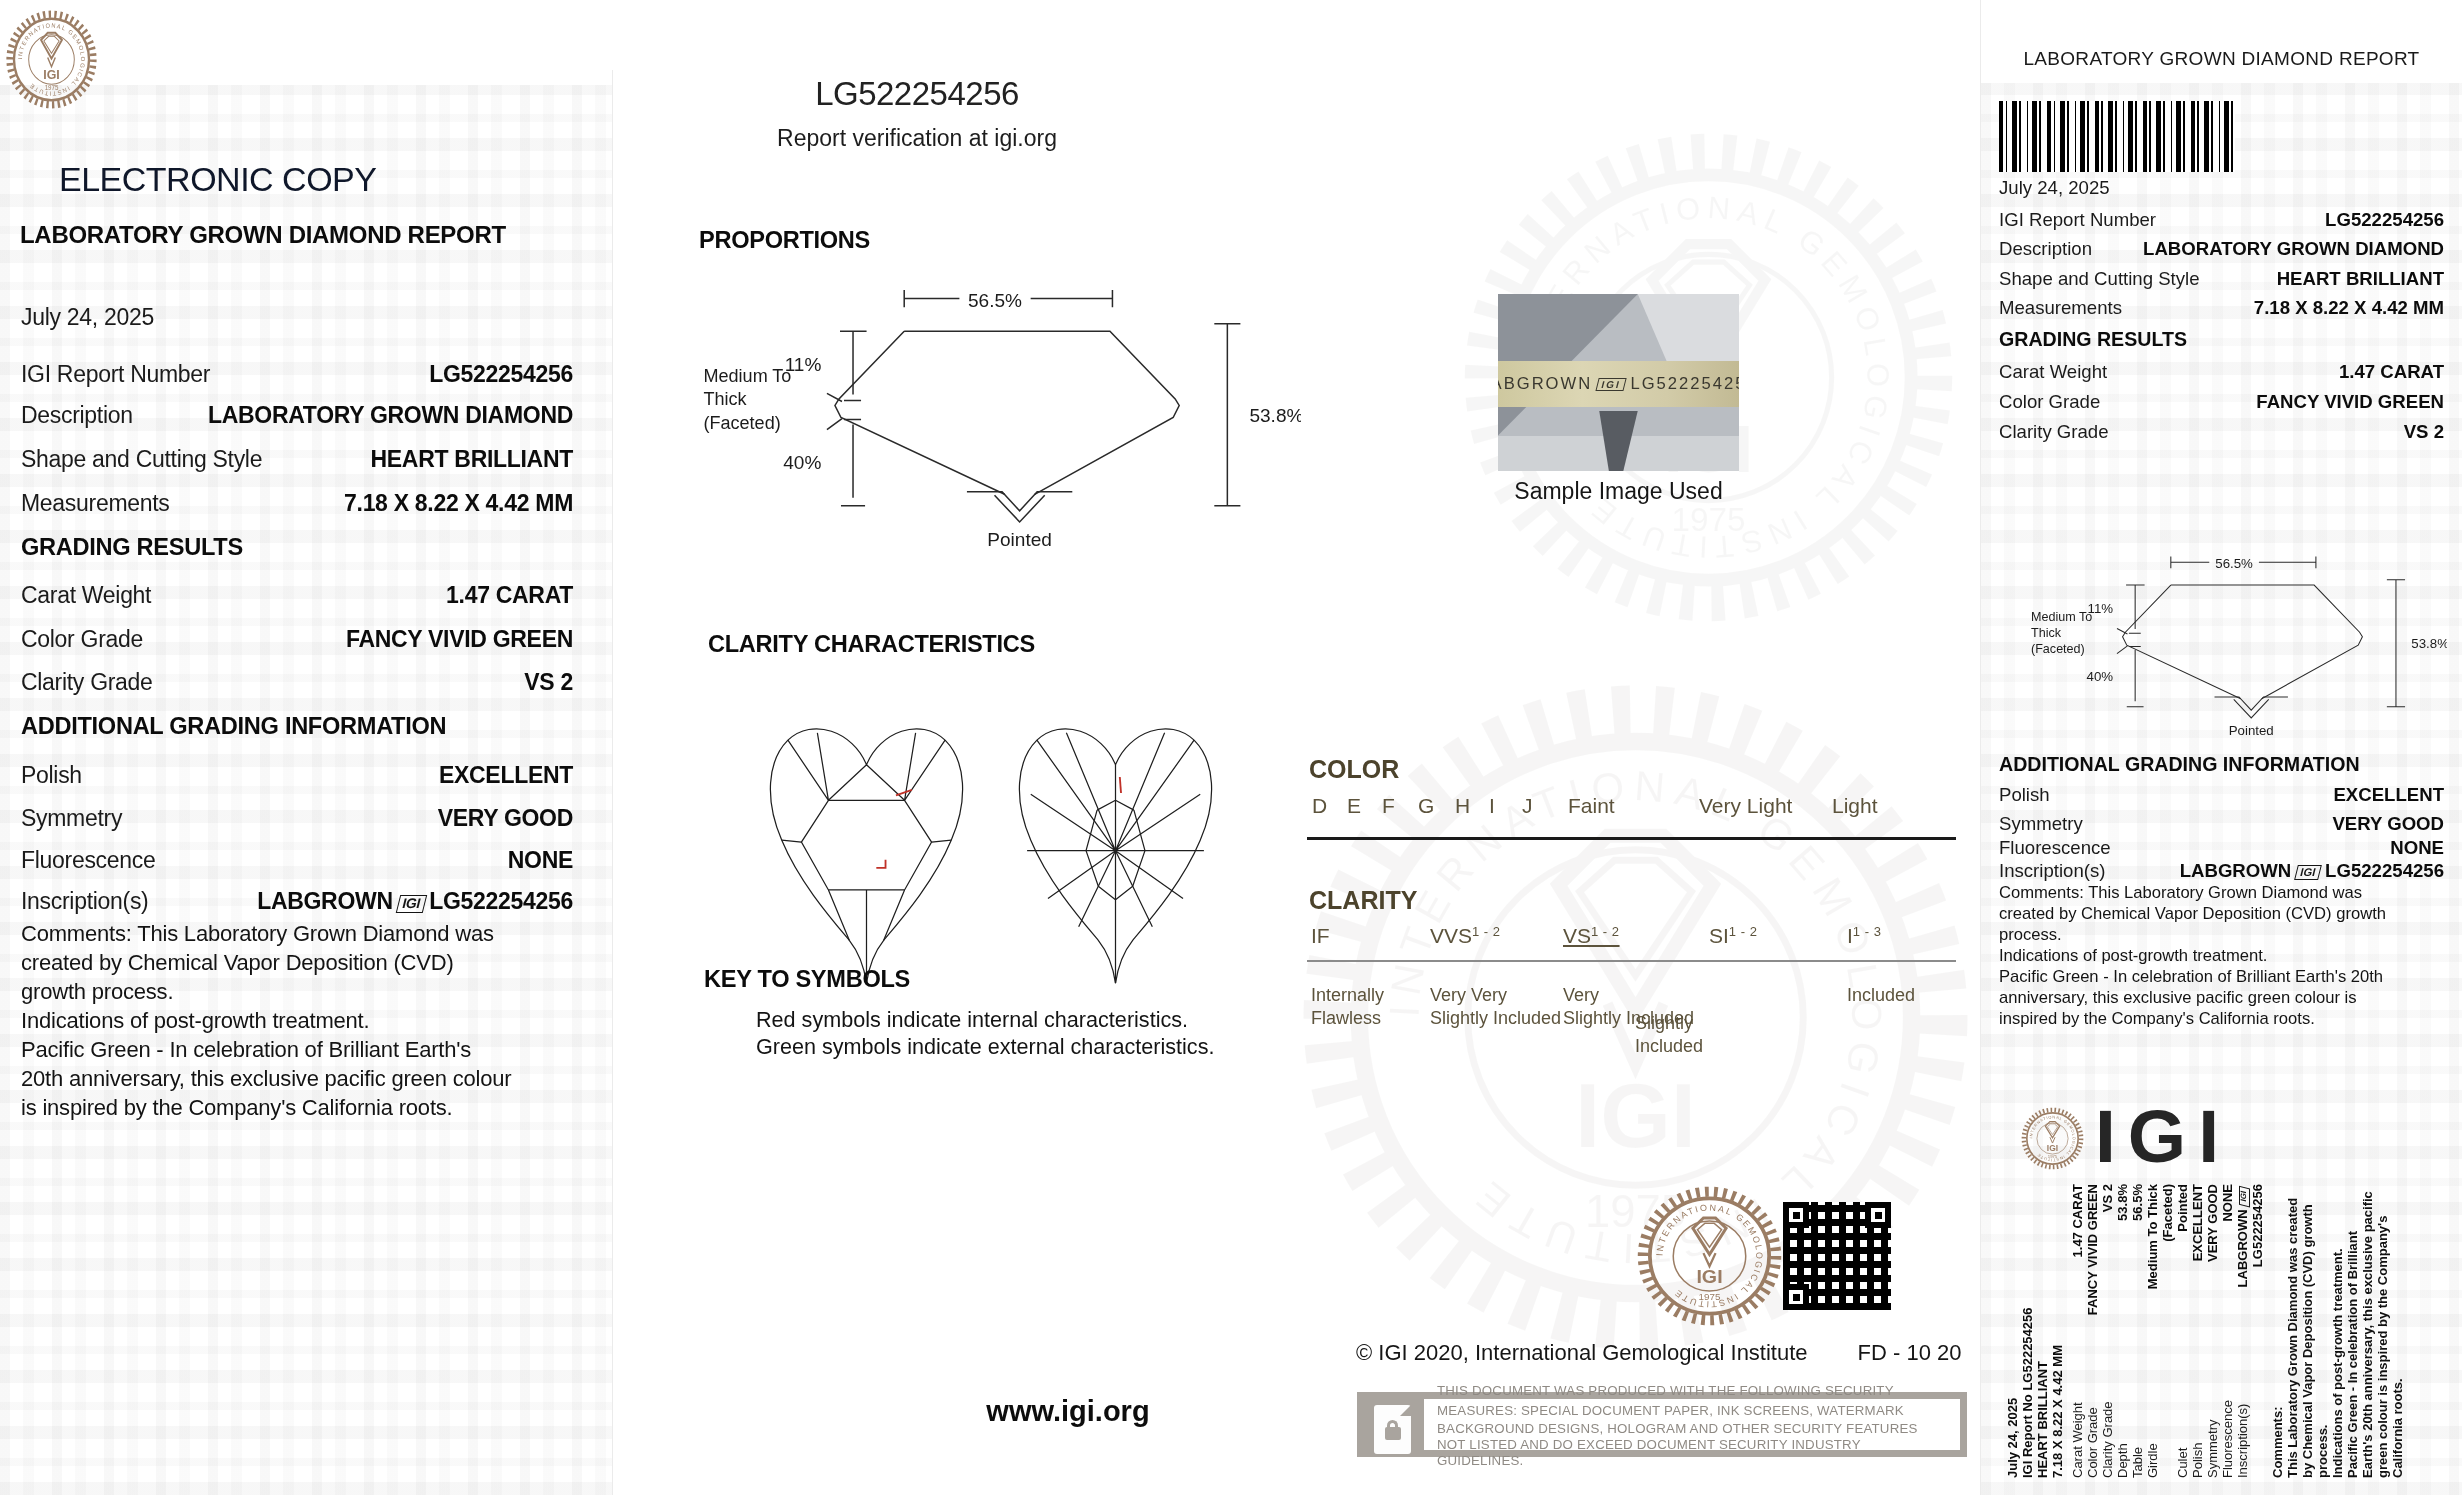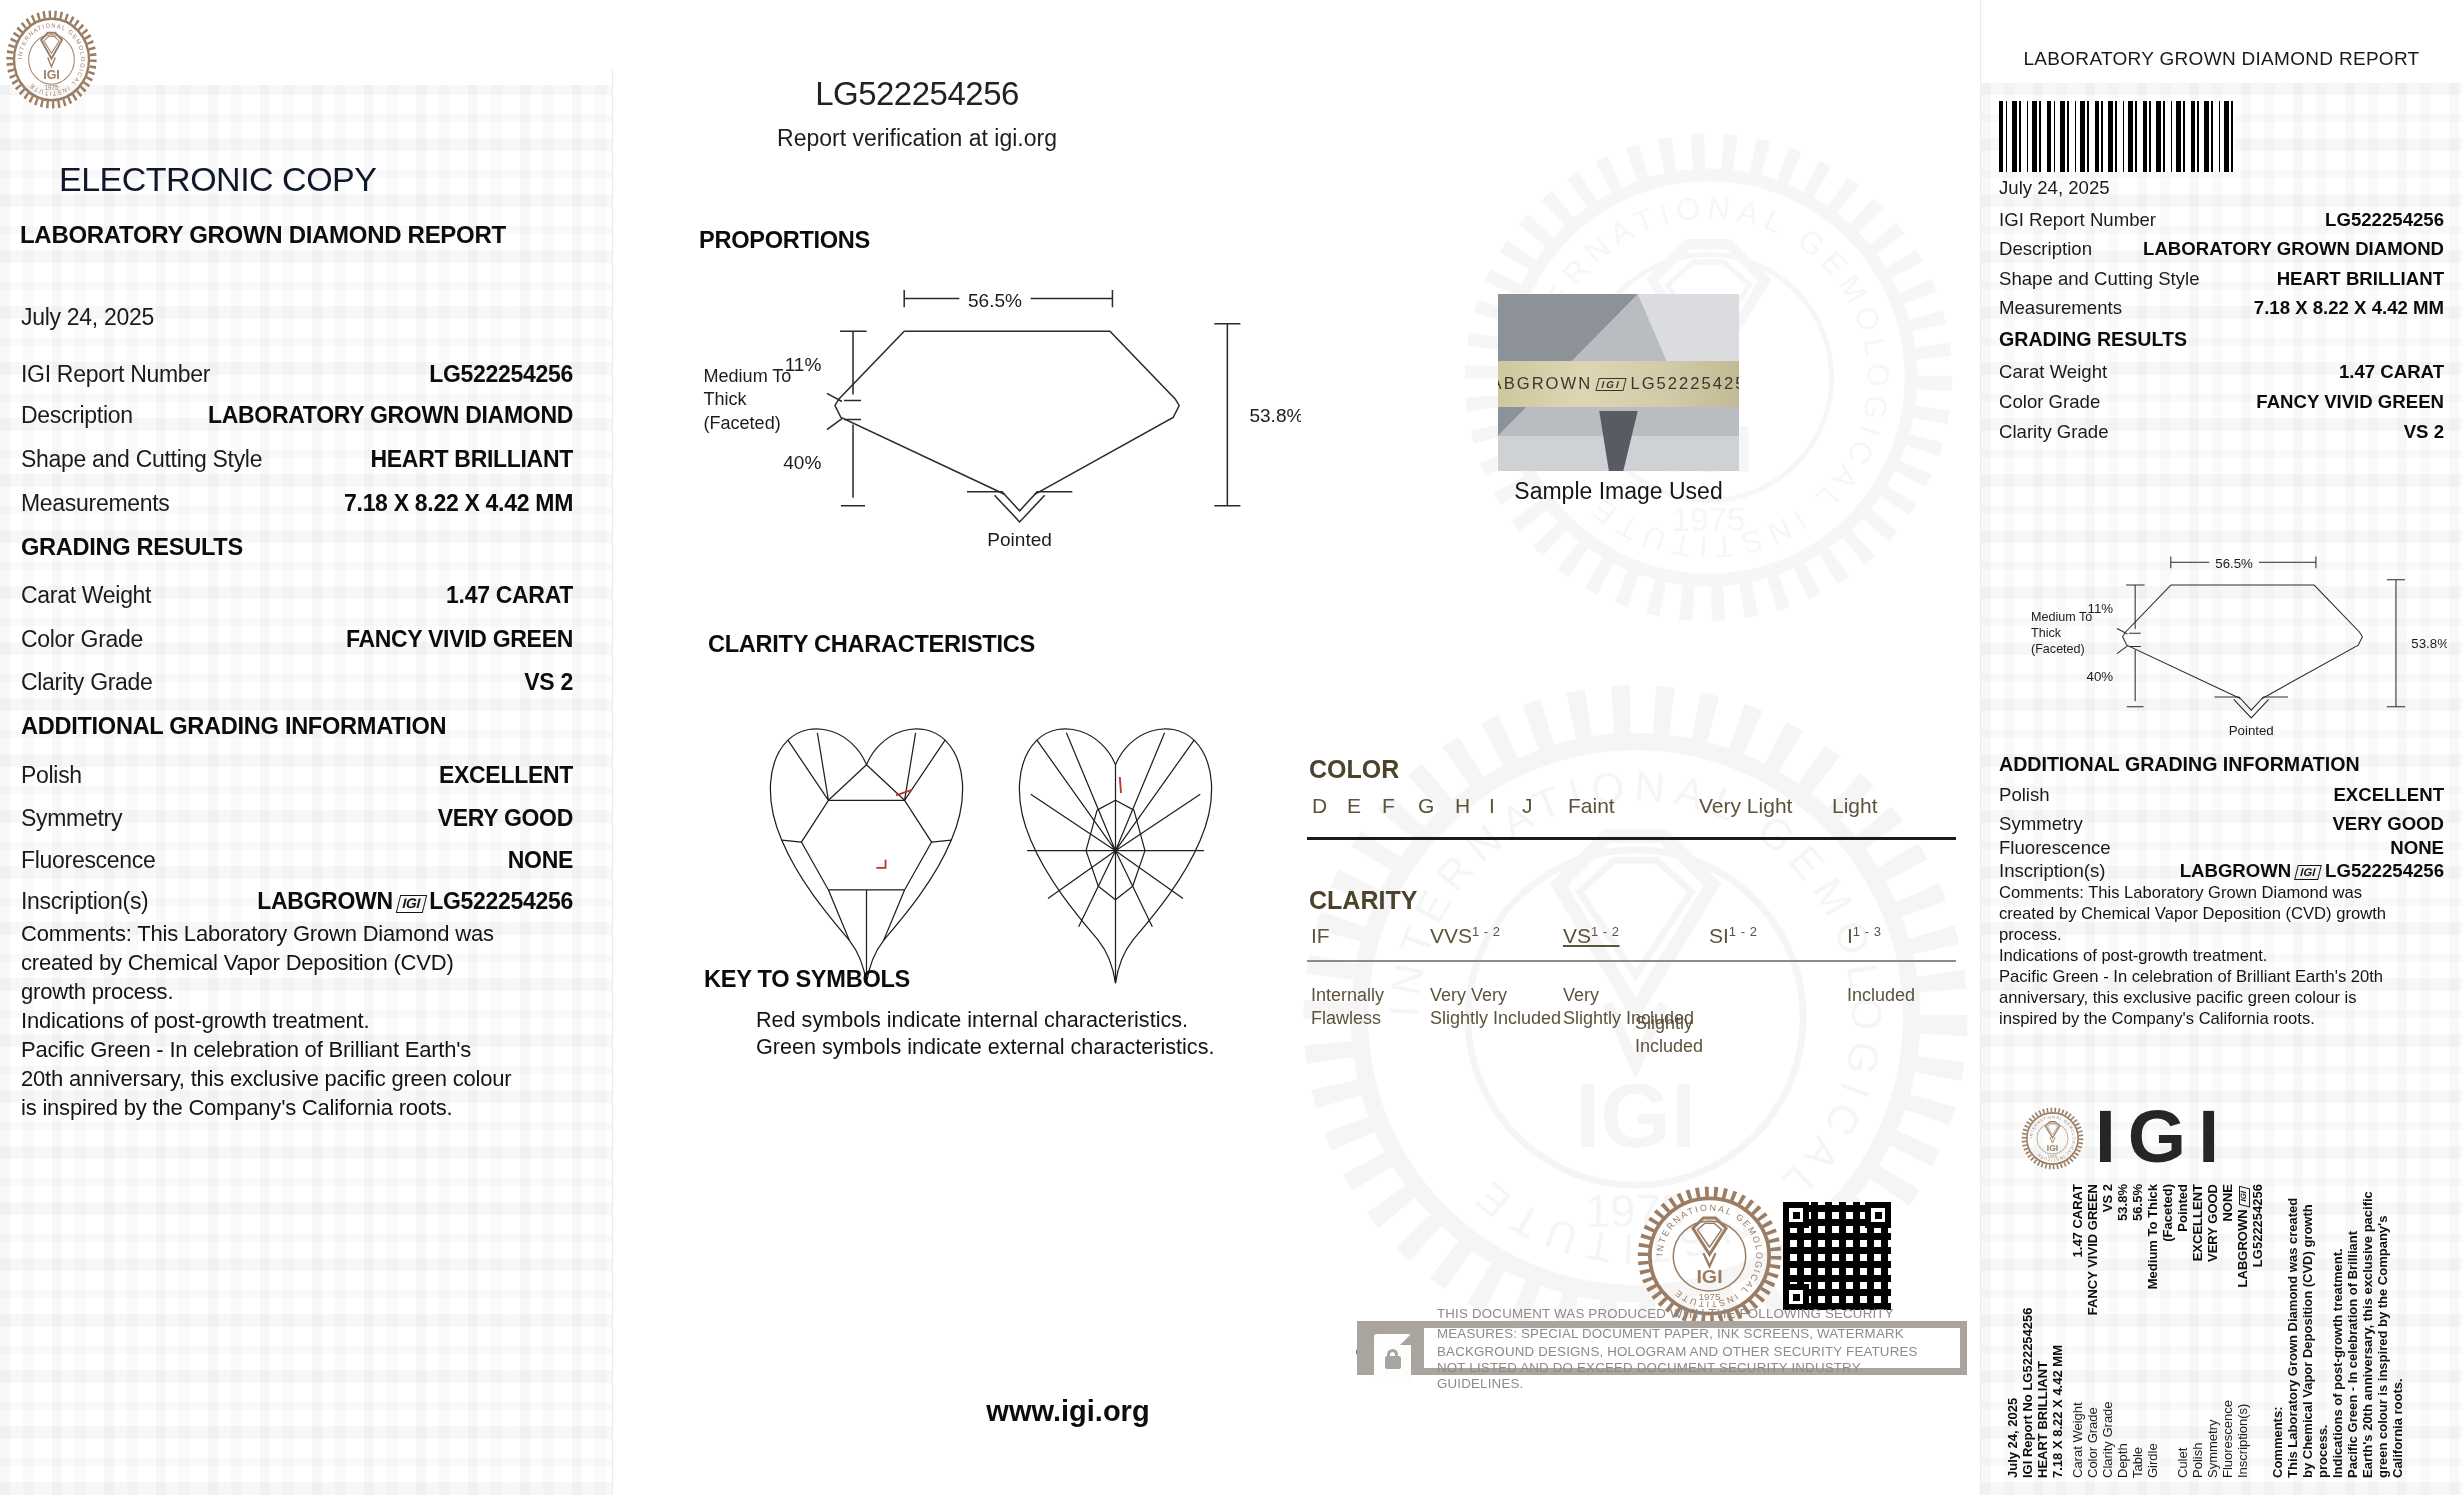--- a/index.html
+++ b/index.html
@@ -269,21 +269,21 @@
     <div class="finder" style="left:0;top:0;"></div>
     <div class="finder" style="right:0;top:0;"></div>
     <div class="finder" style="left:0;bottom:0;"></div>
   </div>
 
   <div class="abs" style="left:1356px;top:1340px;font-size:22px;color:#161616;">© IGI 2020, International Gemological Institute</div>
   <div class="abs" style="left:1854px;top:1340px;width:111px;text-align:center;font-size:22px;color:#161616;">FD - 10 20</div>
 
   <div class="abs" style="left:950px;top:1395px;width:236px;text-align:center;font-size:29px;font-weight:bold;color:#0d0d0d;">www.igi.org</div>
 
-  <div class="abs" style="left:1357px;top:1321px;width:610px;height:54px;background:#a9a49e;">
+  <div class="abs" style="left:1357px;top:1392px;width:610px;height:65px;background:#a9a49e;">
     <div class="abs" style="left:17px;top:13px;width:37px;height:49px;background:#fdfdfd;border-radius:3px;">
       <div class="abs" style="right:0;top:0;width:0;height:0;border-left:11px solid #a9a49e;border-bottom:11px solid transparent;border-left-color:#a9a49e;transform:rotate(180deg);"></div>
       <div class="abs" style="left:10.6px;top:22px;width:16px;height:13px;background:#a9a49e;border-radius:2px;"></div>
       <div class="abs" style="left:13px;top:15px;width:11px;height:10px;border:3px solid #a9a49e;border-bottom:none;border-radius:7px 7px 0 0;box-sizing:border-box;"></div>
     </div>
     <div class="abs" style="left:67px;top:7px;right:7px;bottom:7px;background:#ffffff;display:flex;flex-direction:column;justify-content:center;padding:0 13px;box-sizing:border-box;">
       <div style="font-size:13.3px;line-height:20px;color:#8f8a84;letter-spacing:0.2px;">THIS DOCUMENT WAS PRODUCED WITH THE FOLLOWING SECURITY MEASURES:  SPECIAL DOCUMENT PAPER, INK SCREENS, WATERMARK</div>
       <div style="font-size:13.3px;line-height:16px;color:#8f8a84;letter-spacing:0.2px;">BACKGROUND DESIGNS, HOLOGRAM AND OTHER SECURITY FEATURES NOT LISTED AND DO EXCEED DOCUMENT SECURITY INDUSTRY GUIDELINES.</div>
     </div>
   </div>

